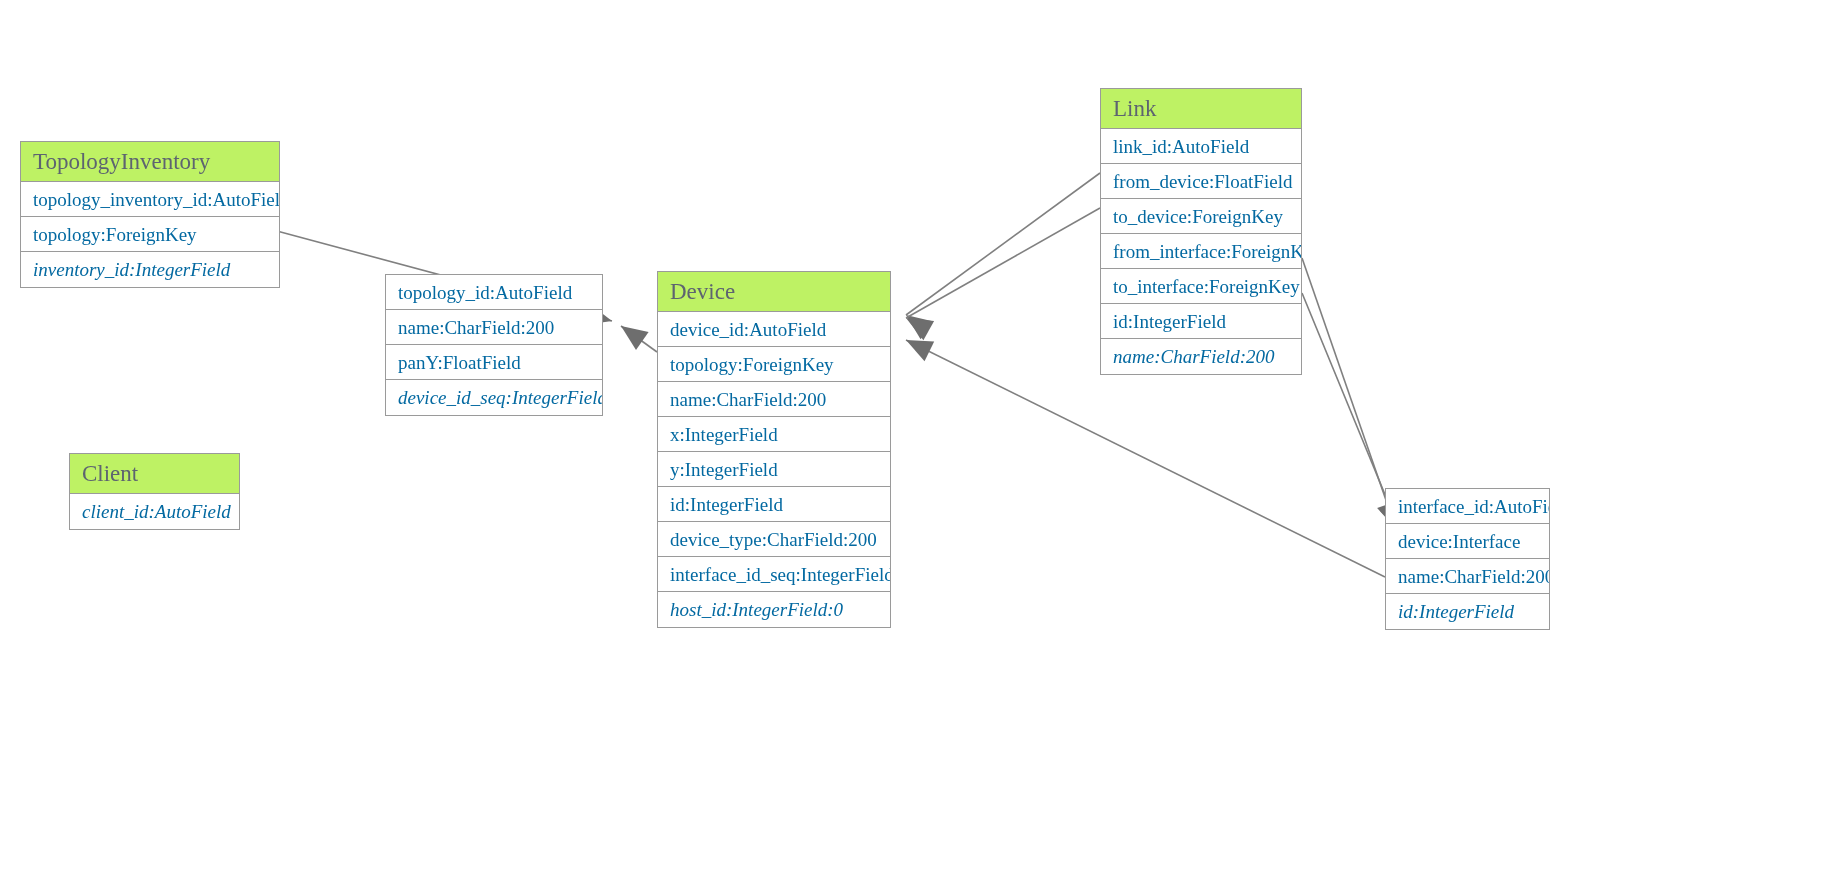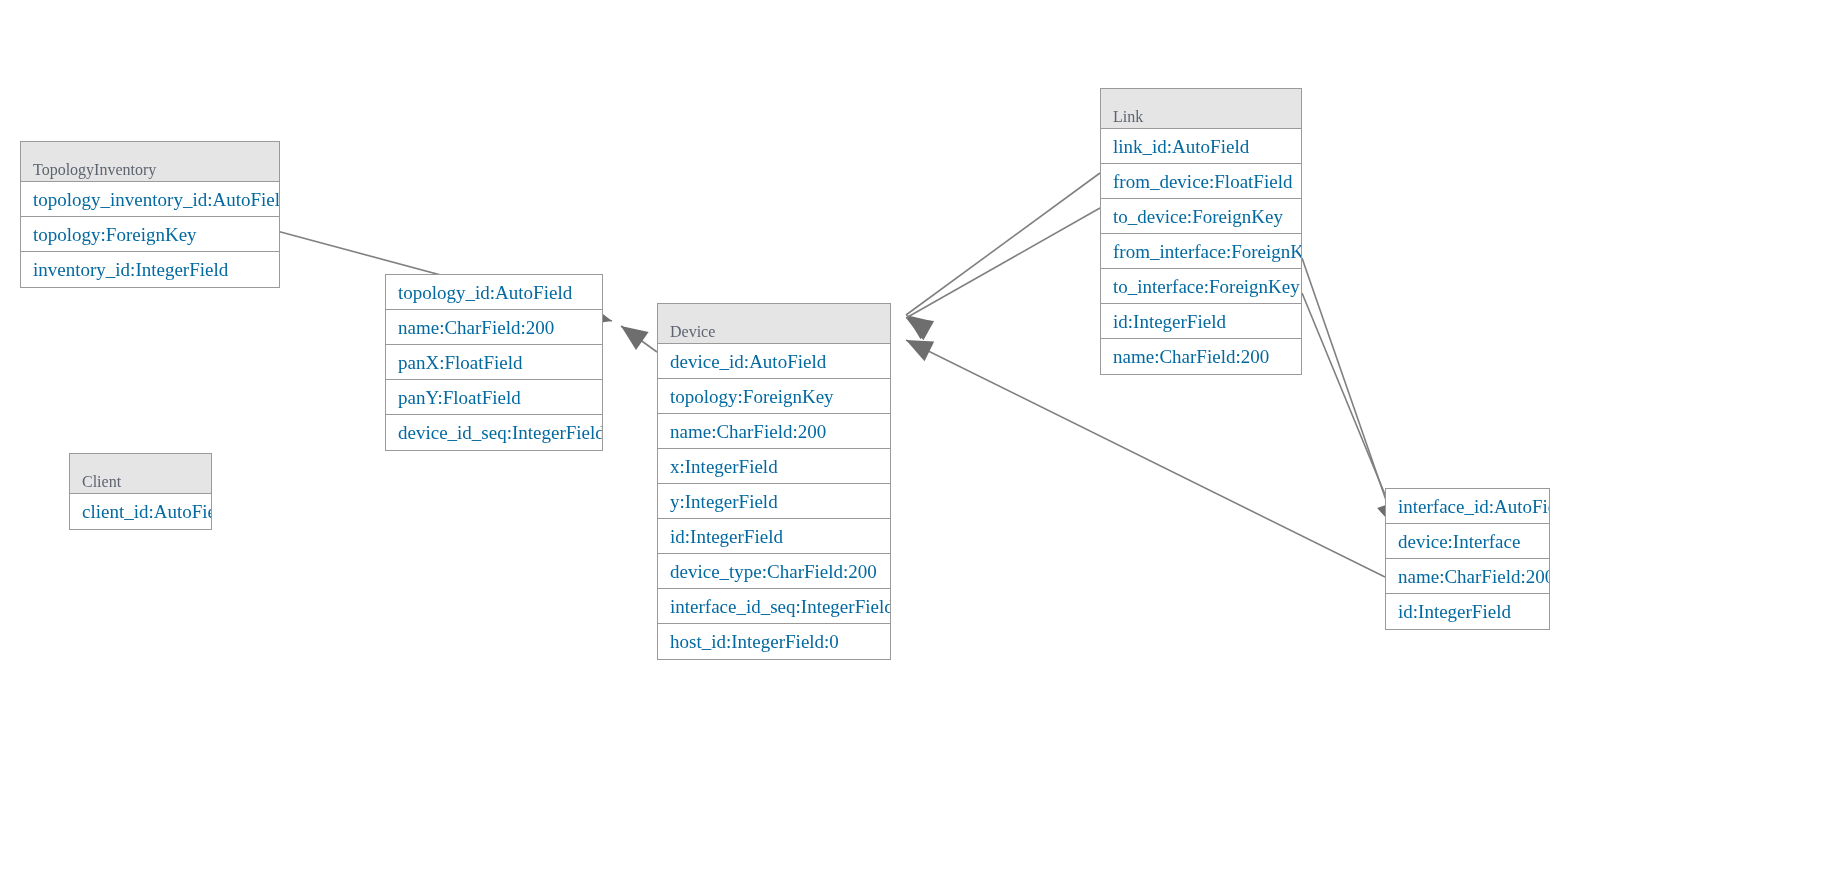--- a/index.html
+++ b/index.html
@@ -30,46 +30,47 @@
   }
   .entity {
     position: absolute;
     z-index: 2;
     box-sizing: border-box;
     border: 1px solid #9a9a9a;
     background: #ffffff;
   }
   .entity-header {
     box-sizing: border-box;
-    background: #e5e5e5;
+    background: #bef264;
     border-bottom: 1px solid #9a9a9a;
     color: #5d6470;
-    font-size: 16px;
+    font-size: 23px;
     line-height: 40px;
     height: 40px;
-    padding: 8px 0 0 12px;
+    padding: 0 0 0 12px;
     white-space: nowrap;
     overflow: hidden;
   }
   .entity-rows {
     display: block;
   }
   .entity-row {
     box-sizing: border-box;
     height: 35px;
     line-height: 35px;
     padding: 0 10px 0 12px;
     font-size: 19px;
     color: #0369a1;
     border-bottom: 1px solid #9a9a9a;
     white-space: nowrap;
     overflow: hidden;
   }
   .entity-row:last-child {
     border-bottom: none;
+    font-style: italic;
   }
 </style>
 </head>
 <body>
 
 <div id="canvas">
 
   <svg id="edges" viewBox="0 0 1824 874" xmlns="http://www.w3.org/2000/svg">
       <g>
         <path d="M262,227 L612,321" stroke="#808080" stroke-width="1.6" fill="none"></path>
@@ -103,36 +104,35 @@
 
   <div id="entities-layer">
       <div class="entity" style="left: 20px; top: 141px; width: 260px;">
         <div class="entity-header">TopologyInventory</div>
         <div class="entity-rows">
           <div class="entity-row">topology_inventory_id:AutoField</div>
           <div class="entity-row">topology:ForeignKey</div>
           <div class="entity-row">inventory_id:IntegerField</div>
         </div>
       </div>
-      <div class="entity" style="left: 69px; top: 453px; width: 143px;">
+      <div class="entity" style="left: 69px; top: 453px; width: 171px;">
         <div class="entity-header">Client</div>
         <div class="entity-rows">
           <div class="entity-row">client_id:AutoField</div>
         </div>
       </div>
       <div class="entity" style="left: 385px; top: 274px; width: 218px;">
         <div class="entity-rows">
           <div class="entity-row">topology_id:AutoField</div>
           <div class="entity-row">name:CharField:200</div>
-          <div class="entity-row">panX:FloatField</div>
           <div class="entity-row">panY:FloatField</div>
           <div class="entity-row">device_id_seq:IntegerField:0</div>
         </div>
       </div>
-      <div class="entity" style="left: 657px; top: 271px; width: 234px; margin-top: 32px;">
+      <div class="entity" style="left: 657px; top: 271px; width: 234px;">
         <div class="entity-header">Device</div>
         <div class="entity-rows">
           <div class="entity-row">device_id:AutoField</div>
           <div class="entity-row">topology:ForeignKey</div>
           <div class="entity-row">name:CharField:200</div>
           <div class="entity-row">x:IntegerField</div>
           <div class="entity-row">y:IntegerField</div>
           <div class="entity-row">id:IntegerField</div>
           <div class="entity-row">device_type:CharField:200</div>
           <div class="entity-row">interface_id_seq:IntegerField:0</div>

